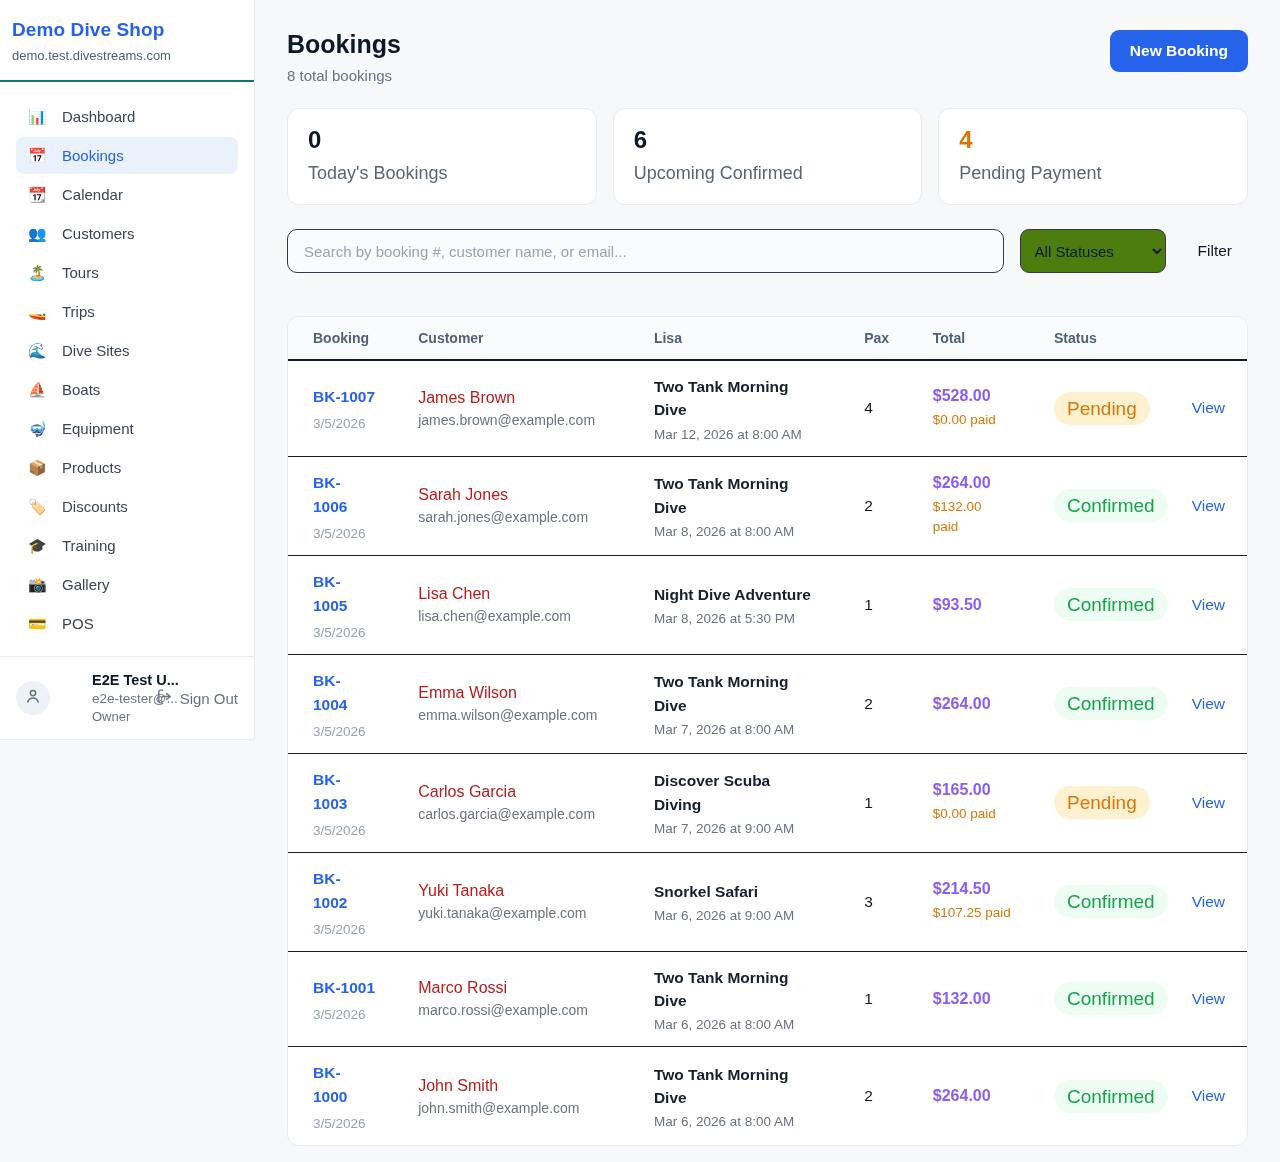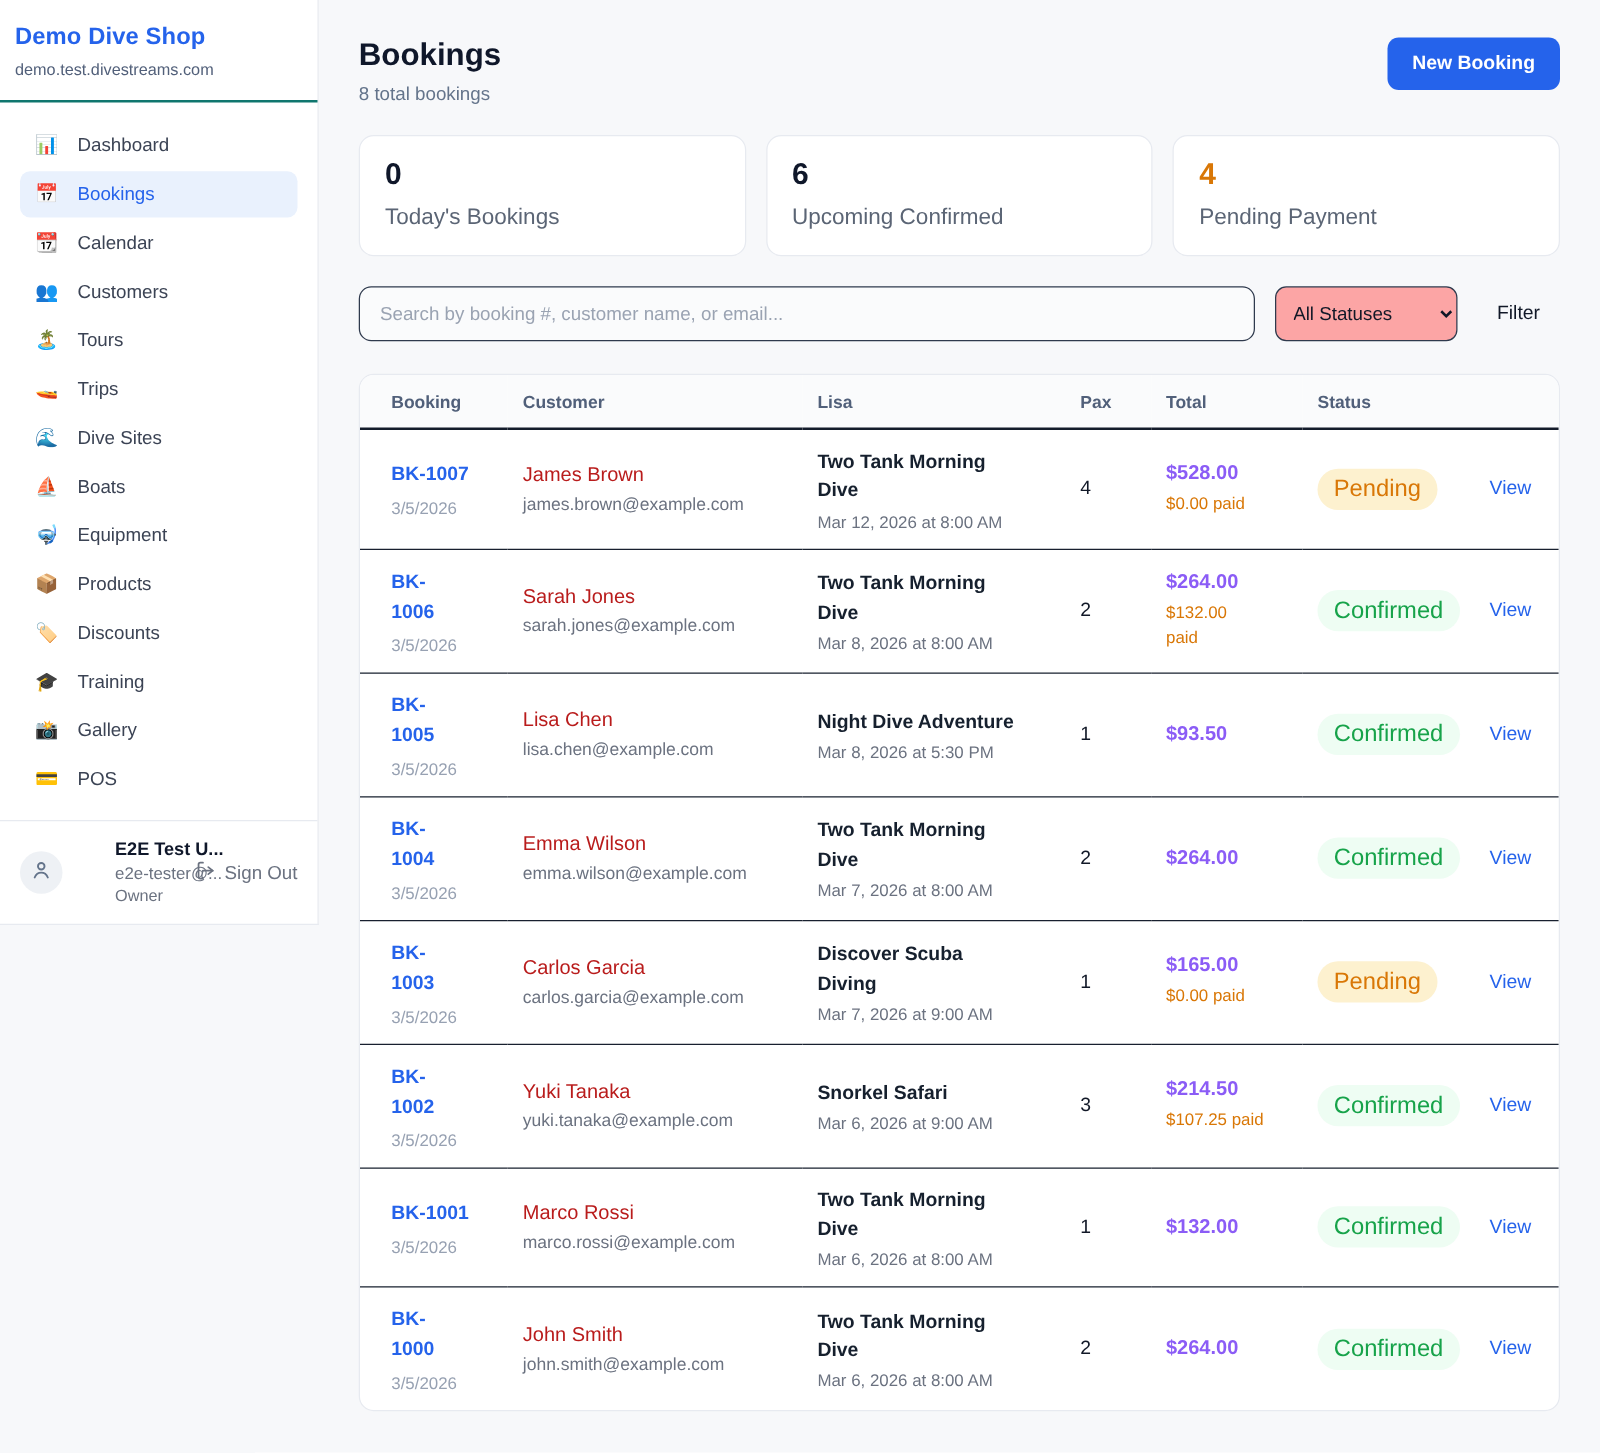--- a/index.html
+++ b/index.html
@@ -64,32 +64,32 @@
     font-size:15.5px; font-weight:600; font-family:inherit;
     margin-top:8px;
   }
 
   .stats { display:grid; grid-template-columns:repeat(3,1fr); gap:16px; margin-bottom:24px; }
   .stat-card { background:#fff; border:1px solid #e7eaf0; border-radius:12px; padding:17px 20px 20px; }
   .stat-value { font-size:24px; font-weight:800; color:#0f172a; }
   .stat-value.accent { color:#d97706; }
   .stat-label { font-size:18px; color:#5b6575; margin-top:9px; }
 
-  .filter-row { display:flex; align-items:center; gap:16px; margin-bottom:26px; }
+  .filter-row { display:flex; align-items:center; gap:16px; margin-bottom:43px; }
   .search-input {
     flex:1; height:44px;
     border:1.5px solid #2f3a4d; border-radius:10px;
     background:#fafbfc; padding:0 16px;
     font-size:15px; font-family:inherit; color:#111827;
   }
   .search-input::placeholder { color:#9aa3b2; }
   .status-select {
     height:44px; width:146px;
     border:1.5px solid #2f3a4d; border-radius:9px;
-    background:#fca5a5; padding:0 10px;
+    background:#4d7c0f; padding:0 10px;
     font-size:15px; font-family:inherit; color:#111827;
   }
   .filter-btn {
     background:none; border:none; cursor:pointer;
     font-size:15.5px; color:#111827; font-family:inherit; padding:0 16px;text-align:right;
   }
 
   
   .table-card { background:#fff; border:1px solid #e7eaf0; border-radius:12px; overflow:hidden; }
   table { width:100%; border-collapse:collapse; }

